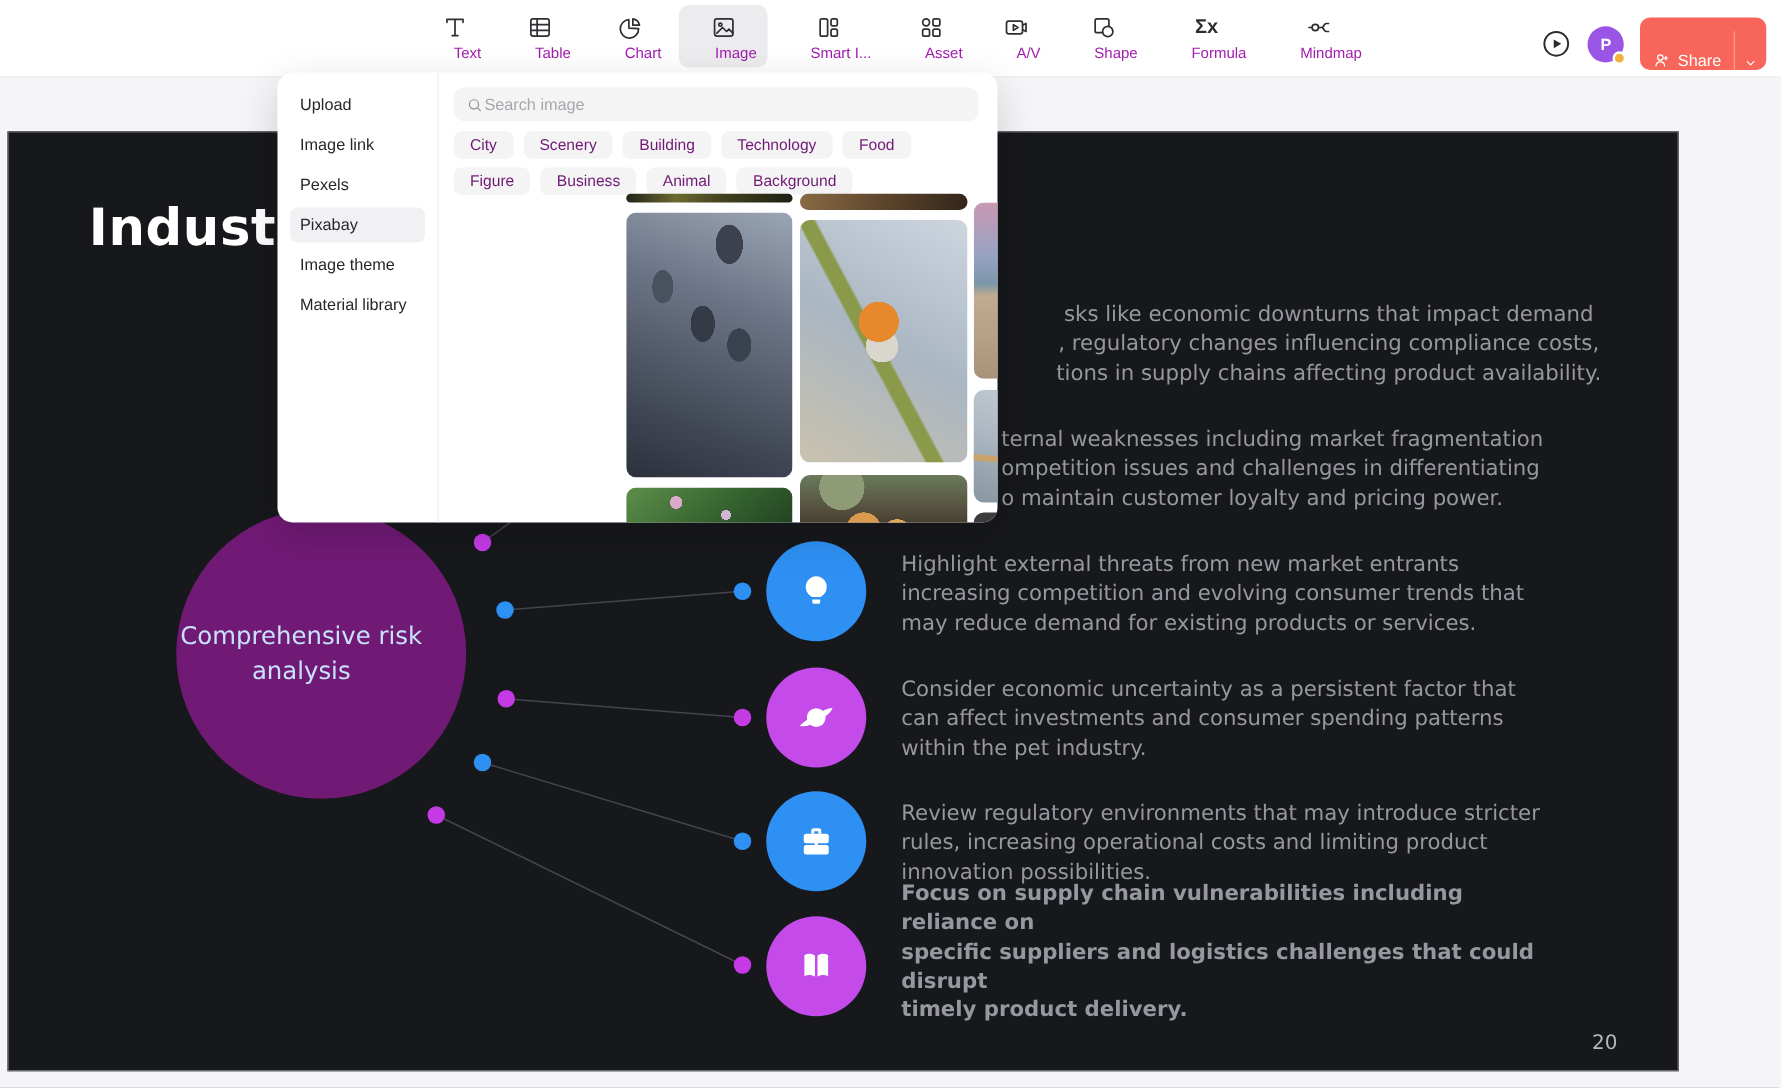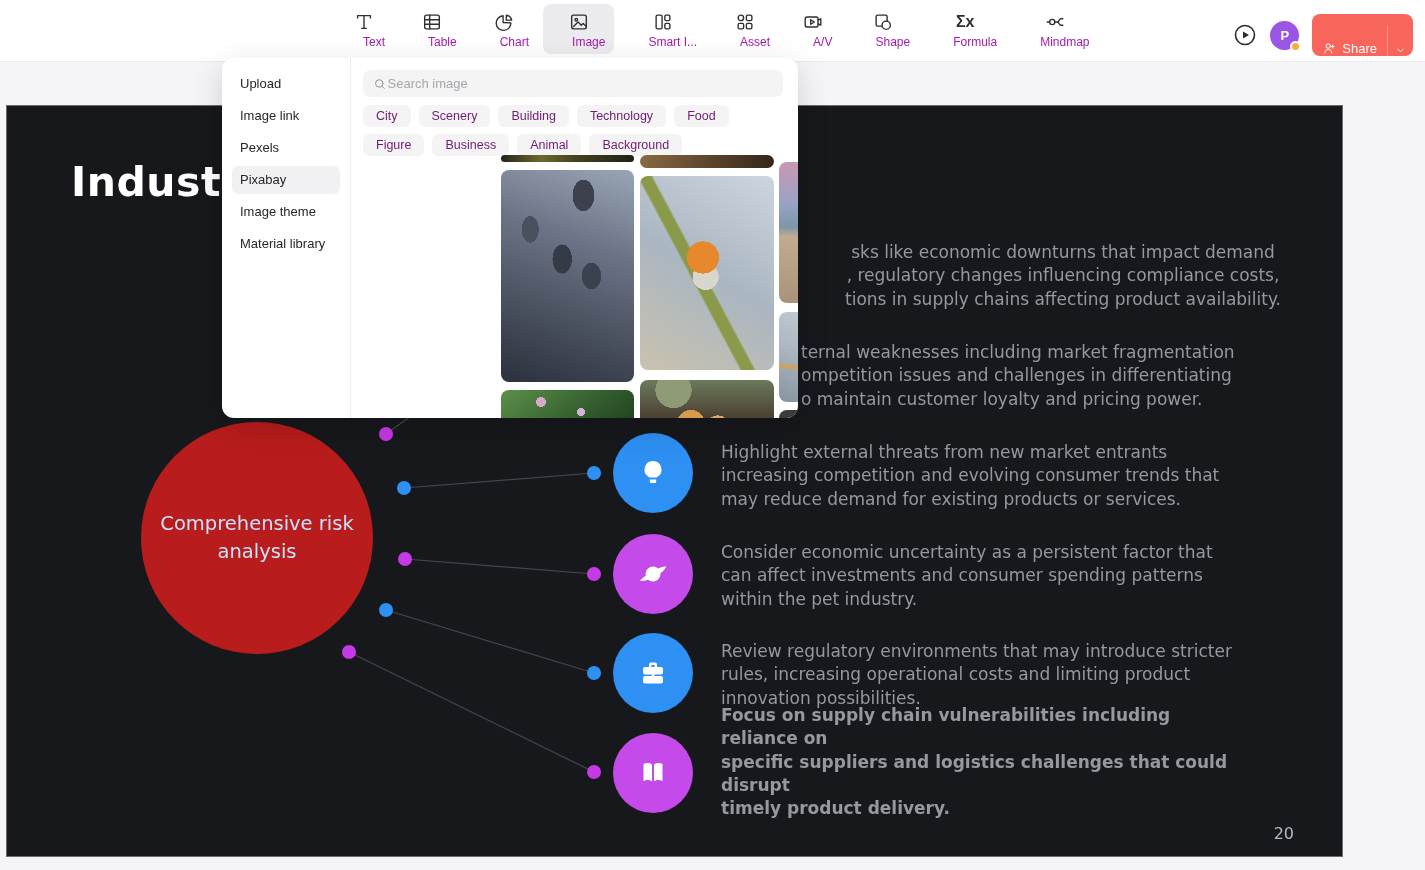--- a/index.html
+++ b/index.html
@@ -32,22 +32,22 @@
   .share-caret { padding:0 7px; display:flex; align-items:center; }
   .share-caret svg { width:11px; height:11px; stroke:#fff; fill:none; stroke-width:2; stroke-linecap:round; }
 
   
   .canvas { position:absolute; left:0; top:62px; width:1425px; height:808px; background:#f5f5f7; }
   .slide { position:absolute; left:6px; top:43px; width:1337px; height:752px; background:#17181c;
     border:1px solid #6a6b72; overflow:hidden; }
   .slide-title { position:absolute; left:64px; top:52px; font-size:41px; font-weight:bold; color:#ffffff;
     font-family:"DejaVu Sans", sans-serif; letter-spacing:.5px; }
   .mind-svg { position:absolute; left:0; top:0; width:1337px; height:752px; }
-  .center-node { position:absolute; left:134px; top:316px; width:232px; height:232px; border-radius:50%;
-    background:#b91c1c; display:flex; align-items:center; justify-content:center; text-align:center; }
+  .center-node { position:absolute; left:134px; top:301px; width:232px; height:232px; border-radius:50%;
+    background:#701a75; display:flex; align-items:center; justify-content:flex-start; text-align:center; }
   .center-node span { width:200px; font-size:19.5px; line-height:1.45; color:#c9e2fb;
     font-family:"DejaVu Sans", sans-serif; }
   .icon-node { position:absolute; width:80px; height:80px; border-radius:50%;
     display:flex; align-items:center; justify-content:center; }
   .icon-node.blue { background:#2e90f3; }
   .icon-node.purple { background:#c44ae9; }
   .icon-node svg { width:36px; height:36px; }
   .node-1 { left:606px; top:327px; } .node-2 { left:606px; top:428px; }
   .node-3 { left:606px; top:527px; } .node-4 { left:606px; top:627px; }
 

